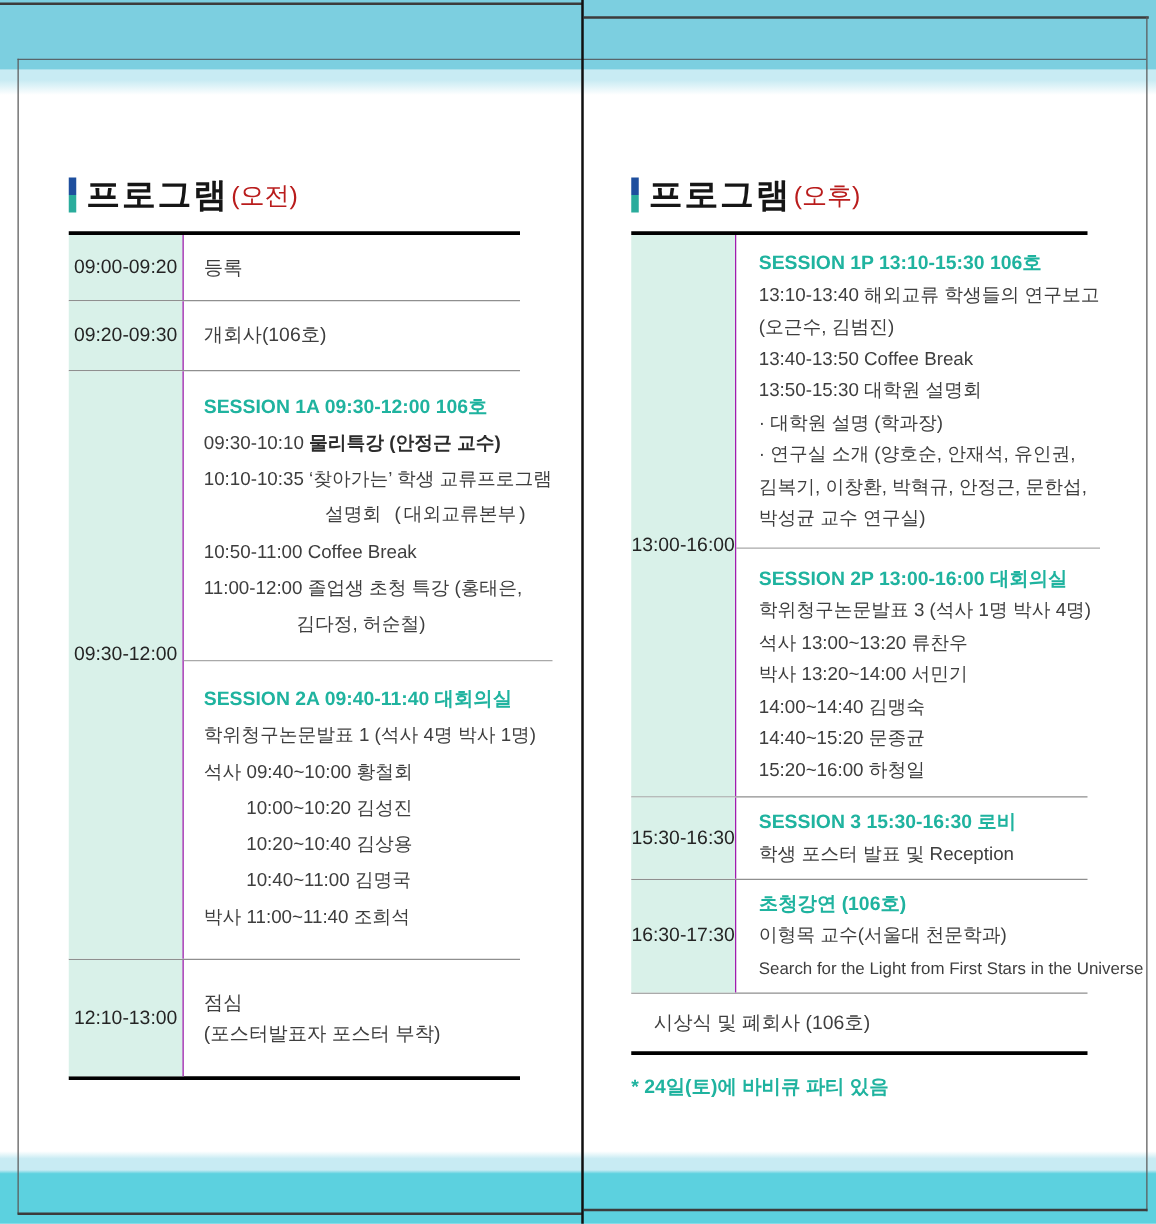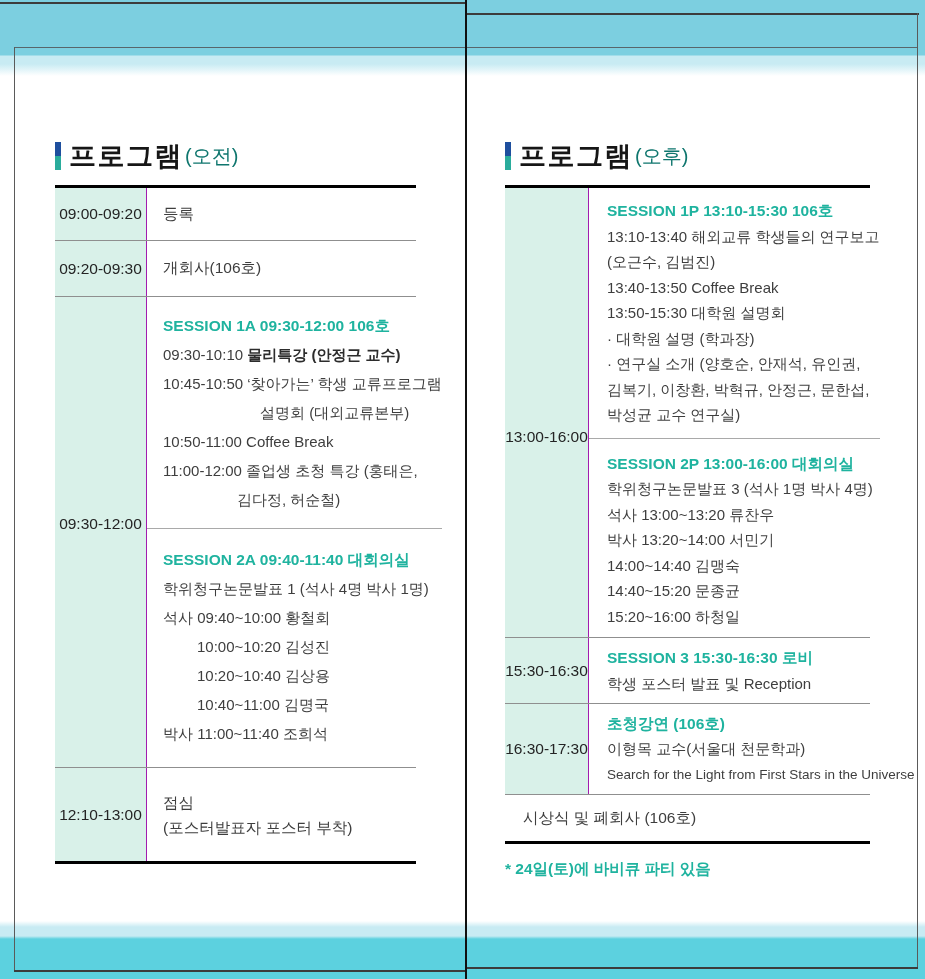--- a/index.html
+++ b/index.html
@@ -32,21 +32,21 @@
   .fr-rb { left:467px; top:967px; width:451px; height:2px; }
   
   .sec-title { position:absolute; top:138px; display:flex; align-items:center; }
   .sec-title.left  { left:55px; }
   .sec-title.right { left:505px; }
   .marker {
     width:6px; height:28px; margin-right:8px;
     background:linear-gradient(to bottom,#1e4f9e 0,#1e4f9e 50%,#2aac9c 50%,#2aac9c 100%);
   }
   .title-main { font-size:27px; font-weight:700; color:#161616; letter-spacing:1.5px; }
-  .title-sub  { font-size:20px; font-weight:500; color:#0f766e; margin-left:2px; }
+  .title-sub  { font-size:20px; font-weight:500; color:#b91c1c; margin-left:2px; }
   
   .sched {
     position:absolute; top:185px;
     border-top:3px solid #000; border-bottom:3px solid #000;
     background:#fff;
   }
   .sched.left  { left:55px;  width:361px; }
   .sched.right { left:505px; width:365px; }
   .trow { display:flex; }
   .trow + .trow { border-top:1px solid #8f8f8f; }
@@ -64,21 +64,21 @@
   .sched.right .line { padding-left:18px; line-height:25.5px; }
   .session-title { color:#1fb39f; font-weight:bold; font-size:15.5px; }
   .bold { font-weight:bold; color:#2c2c2c; }
   .subdiv { border-top:1px solid #a9a9a9; width:100%; }
   
   .pad-l3 { padding-top:14px; }
   .pad-r1 { padding-top:10px; }
   .subdiv.l { margin-top:14px; margin-bottom:16px; }
   .subdiv.r { margin-top:10px; margin-bottom:12px; }
   
-  .ind-l-a   { padding-left:113px; }
+  .ind-l-a   { padding-left:113px;font-family:Liberation Mono, monospace; }
   .ind-l-b   { padding-left:90px;  }
   .ind-l-sub { padding-left:50px;  }
   
   .ind-r-paren { padding-left:100px; }
   .ind-r-dot   { padding-left:29px; }
   .ind-r-k1    { padding-left:41px; }
   .ind-r-k2    { padding-left:36px; }
   .ind-r-sub   { padding-left:53px; }
   
   .simple-line { padding-left:16px; font-size:15.5px; }
@@ -128,21 +128,21 @@
     </div>
   </div>
 
   <div class="trow" style="height:471px;">
     <div class="tcol-time">
       <span class="abs-time" style="top:218px;">09:30-12:00</span>
     </div>
     <div class="tcol-body pad-l3">
       <div class="line session-title">SESSION 1A 09:30-12:00 106호</div>
       <div class="line"><span>09:30-10:10 </span><span class="bold">물리특강 (안정근 교수)</span></div>
-      <div class="line">10:45-10:50 ‘찾아가는’ 학생 교류프로그램</div>
+      <div class="line">10:10-10:35 ‘찾아가는’ 학생 교류프로그램</div>
       <div class="line ind-l-a">설명회 (대외교류본부)</div>
       <div class="line">10:50-11:00 Coffee Break</div>
       <div class="line">11:00-12:00 졸업생 초청 특강 (홍태은,</div>
       <div class="line ind-l-b">김다정, 허순철)</div>
       <div class="subdiv l"></div>
       <div class="line session-title">SESSION 2A 09:40-11:40 대회의실</div>
       <div class="line">학위청구논문발표 1 (석사 4명 박사 1명)</div>
       <div class="line">석사 09:40~10:00 황철회</div>
       <div class="line ind-l-sub">10:00~10:20 김성진</div>
       <div class="line ind-l-sub">10:20~10:40 김상용</div>

